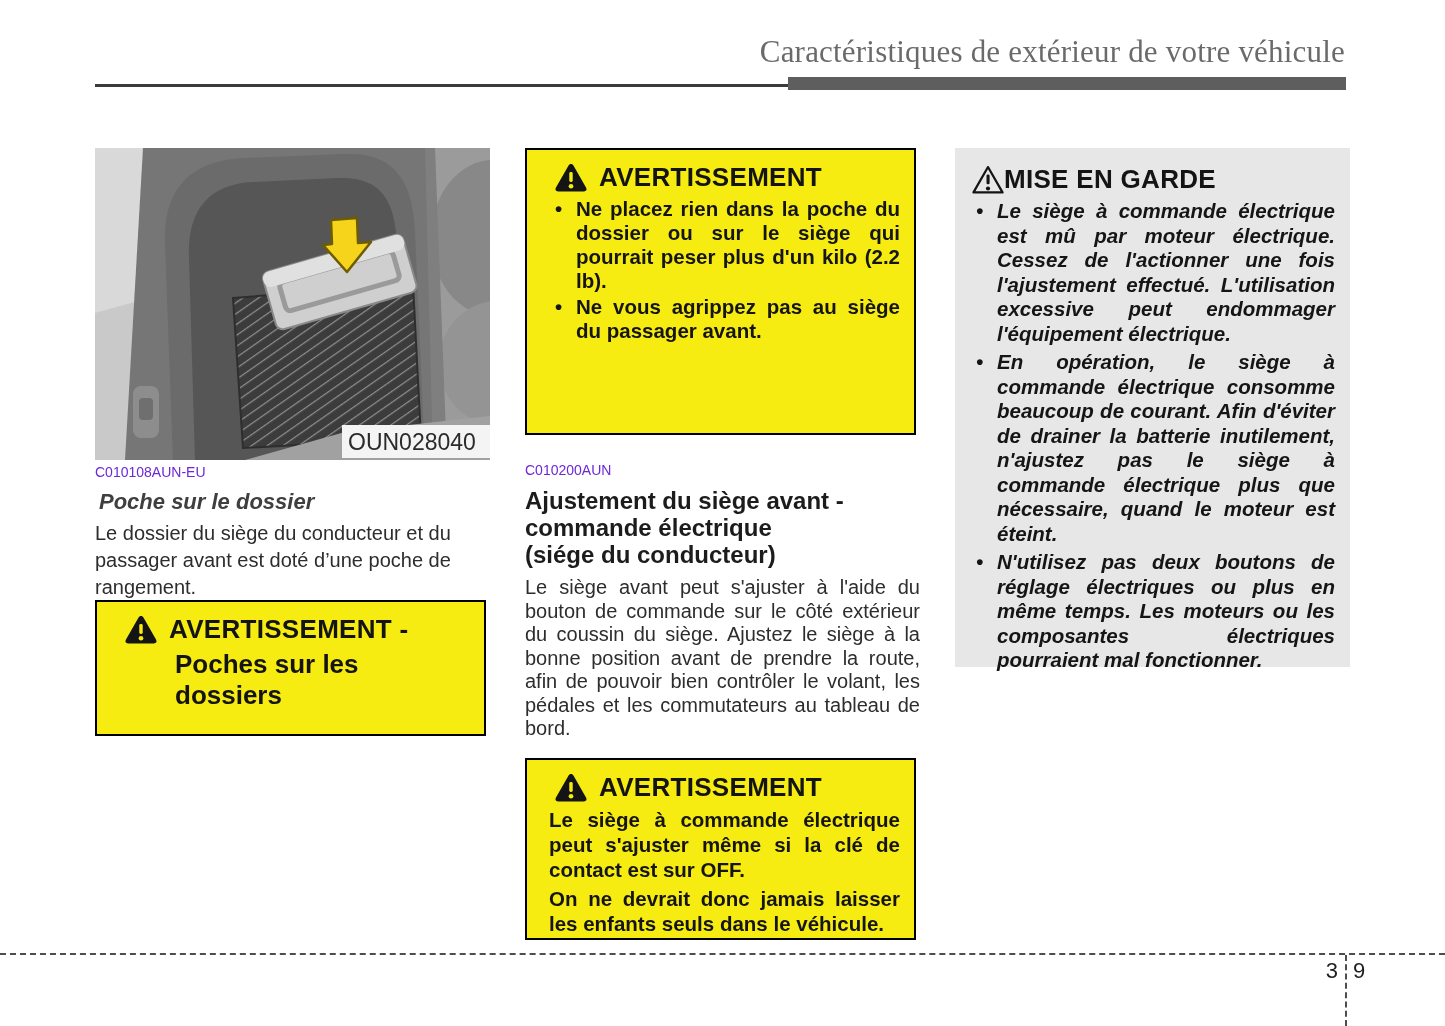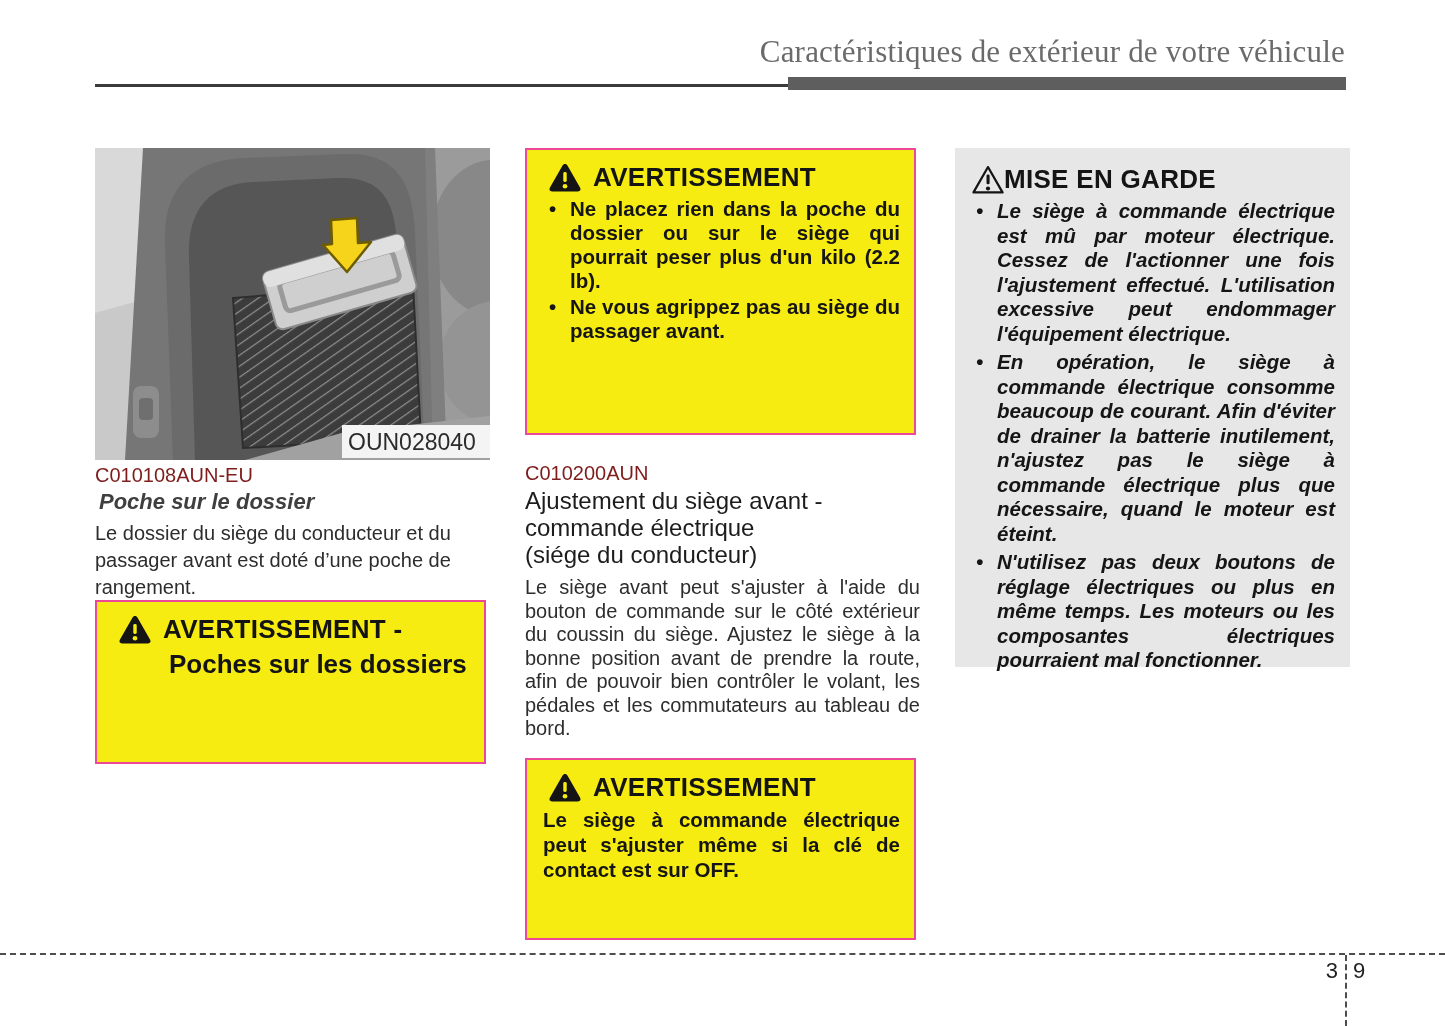--- a/index.html
+++ b/index.html
@@ -16,31 +16,31 @@
     position:absolute;left:645px;top:34px;width:700px;
     text-align:right;
     font-family:"Liberation Serif", serif;
     font-size:31px;color:#6a6a6a;letter-spacing:.2px;
   }
   .rule-thin{position:absolute;left:95px;top:84px;width:695px;height:3px;background:#3b3b3b;}
   .rule-thick{position:absolute;left:788px;top:77px;width:558px;height:13px;background:#5e5e5e;}
 
   
   .col{position:absolute;width:395px;}
-  .code{font-size:20px;color:#7f1d1d;}
+  .code{font-size:14px;color:#6d28d9;}
   .sec-heading-italic{font-size:22px;font-weight:bold;font-style:italic;color:#3f3f3f;}
-  .sec-heading{font-size:24px;font-weight:normal;color:#1c1c1c;line-height:27px;white-space:pre-line;}
+  .sec-heading{font-size:24px;font-weight:bold;color:#1c1c1c;line-height:27px;white-space:pre-line;}
   .body-text{font-size:20px;line-height:27px;color:#2d2d2d;}
   .body-text-just{font-size:20px;line-height:23.5px;color:#2d2d2d;text-align:justify;}
 
   
   .warnbox{
     position:absolute;left:0;width:391px;
-    background:#f7ec11;border:2px solid #ec4899;
-    box-sizing:border-box;padding:10px 14px 8px 16px;
+    background:#f7ec11;border:2px solid #000000;
+    box-sizing:border-box;padding:10px 14px 8px 22px;
   }
   .cautionbox{
     position:absolute;left:0;width:395px;
     background:#e7e7e7;
     box-sizing:border-box;padding:14px 15px 12px 15px;
   }
   .box-title-row{display:flex;align-items:center;gap:12px;padding:2px 0 4px 6px;}
   .box-title{font-size:26px;font-weight:bold;color:#141414;letter-spacing:.3px;}
   .box-subtitle{font-size:26px;font-weight:bold;color:#141414;margin:0 0 6px 56px;}
   .warn-icon{width:32px;height:29px;flex:0 0 auto;}
@@ -121,21 +121,21 @@
         <text x="253" y="302" font-family="Liberation Sans, sans-serif" font-size="23" fill="#2b2b2b">OUN028040</text>
       </svg>
     </div>
 
     <div class="code" style="position:absolute;left:0;top:464px;">C010108AUN-EU</div>
 
     <div class="sec-heading-italic" style="position:absolute;left:4px;top:489px;">Poche sur le dossier</div>
 
     <div class="body-text" style="position:absolute;left:0;top:520px;width:395px;">Le dossier du siège du conducteur et du passager avant est doté d’une poche de rangement.</div>
 
-    <div class="warnbox" style="top:600px;height:164px;">
+    <div class="warnbox" style="top:600px;height:136px;">
       <div class="box-title-row">
         <svg class="warn-icon" viewBox="0 0 26 23">
           <path d="M13 0.5 C13.9 0.5 14.6 1 15.1 1.9 L25.2 19.6 C26.2 21.4 25.3 22.8 23.3 22.8 H2.7 C0.7 22.8 -0.2 21.4 0.8 19.6 L10.9 1.9 C11.4 1 12.1 0.5 13 0.5 Z" fill="#141414"></path>
           <rect x="11.6" y="7" width="2.8" height="8.2" rx="1.2" fill="#f7ec11"></rect>
           <circle cx="13" cy="18.6" r="1.9" fill="#f7ec11"></circle>
         </svg>
         <span class="box-title">AVERTISSEMENT -</span>
       </div>
       <div class="box-subtitle">Poches sur les dossiers</div>
     </div>
@@ -168,20 +168,21 @@
       <div class="box-title-row">
         <svg class="warn-icon" viewBox="0 0 26 23">
           <path d="M13 0.5 C13.9 0.5 14.6 1 15.1 1.9 L25.2 19.6 C26.2 21.4 25.3 22.8 23.3 22.8 H2.7 C0.7 22.8 -0.2 21.4 0.8 19.6 L10.9 1.9 C11.4 1 12.1 0.5 13 0.5 Z" fill="#141414"></path>
           <rect x="11.6" y="7" width="2.8" height="8.2" rx="1.2" fill="#f7ec11"></rect>
           <circle cx="13" cy="18.6" r="1.9" fill="#f7ec11"></circle>
         </svg>
         <span class="box-title">AVERTISSEMENT</span>
       </div>
       <div class="box-body">
         <p>Le siège à commande électrique peut s'ajuster même si la clé de contact est sur OFF.</p>
+        <p>On ne devrait donc jamais laisser les enfants seuls dans le véhicule.</p>
       </div>
     </div>
   </div>
 
   <div class="col" style="left:955px;top:0;">
     <div class="cautionbox caution" style="top:148px;height:519px;">
       <div class="box-title-row">
         <svg class="warn-icon" viewBox="0 0 26 23">
           <path d="M13 1.4 L24.8 22 H1.2 Z" fill="none" stroke="#141414" stroke-width="1.8" stroke-linejoin="round"></path>
           <rect x="11.8" y="7.4" width="2.5" height="8" rx="1.1" fill="#141414"></rect>

